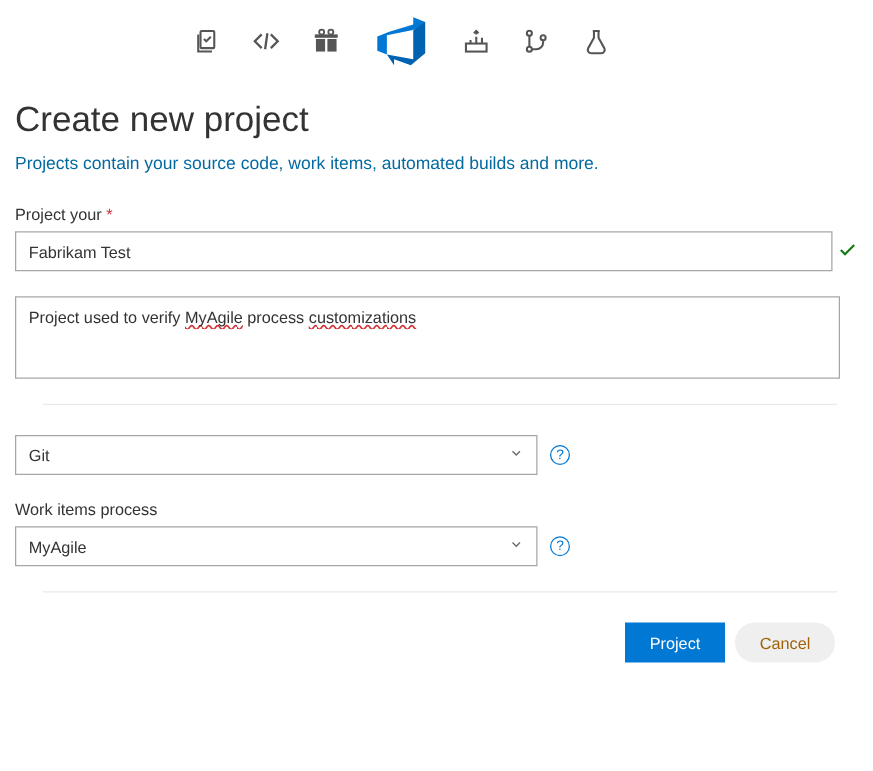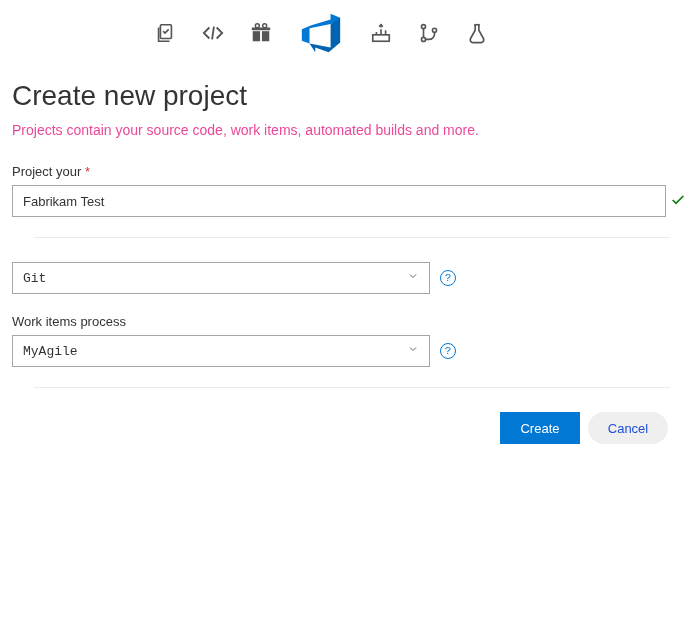--- a/index.html
+++ b/index.html
@@ -28,21 +28,21 @@
     .icon-row .ic svg { width: 22px; height: 22px; }
     .icon-row .ic.big svg { width: 46px; height: 46px; }
     h1 {
       font-size: 28px;
       font-weight: 400;
       color: #333;
       margin-bottom: 10px;
     }
     .subtitle {
       font-size: 14px;
-      color: #ec4899;
+      color: #0369a1;
       margin-bottom: 26px;
     }
     .field-block { margin-bottom: 20px; }
     .field-label {
       font-size: 13px;
       color: #333;
       margin-bottom: 6px;
       display: block;
     }
     .req { color: #d13438; }
@@ -82,21 +82,20 @@
     .divider {
       border: none;
       border-top: 1px solid #eaeaea;
       margin: 14px 0 24px 22px;
       width: 636px;
     }
     .select-row {
       display: flex;
       align-items: center;
       gap: 10px;
-      font-family: Liberation Mono, monospace;
     }
     .select-box {
       position: relative;
       width: 418px;
       height: 32px;
       border: 1px solid #a6a6a6;
       background: #fff;
       padding: 0 30px 0 10px;
       display: flex;
       align-items: center;
@@ -133,21 +132,21 @@
     .btn {
       min-width: 80px;
       height: 32px;
       border: none;
       padding: 0 16px;
       font-family: inherit;
       font-size: 13px;
       cursor: pointer;
     }
     .btn-primary { background: #0078d4; color: #fff; }
-    .btn-secondary { background: #efefef; color: #1d4ed8; border-radius: 16px; }
+    .btn-secondary { background: #efefef; color: #a16207; border-radius: 16px; }
   </style>
 </head>
 <body>
 
 <div class="icon-row">
   <span class="ic">
     <svg viewBox="0 0 24 24" fill="none" stroke="currentColor" stroke-width="1.8">
         <rect x="7" y="3" width="12" height="15" rx="1"></rect>
         <path d="M5 6v15h12"></path>
         <path d="M10 10l2 2 4-4"></path>
@@ -212,20 +211,21 @@
     <input type="text" class="text-input" value="Fabrikam Test" style="">
     <span class="check-valid">
       <svg width="16" height="16" viewBox="0 0 24 24" fill="none" stroke="currentColor" stroke-width="2.6">
           <path d="M4 12l5 5L20 6"></path>
         </svg>
     </span>
   </div>
 </div>
 
 <div class="field-block">
+  <div class="textarea-input" contenteditable="true" style=""><span>Project used to verify </span><span class="squiggle">MyAgile</span><span> process </span><span class="squiggle">customizations</span></div>
 </div>
 
 <hr class="divider">
 
 <div class="field-block">
   <div class="select-row">
     <div class="select-box">
       <span>Git</span>
       <span class="chevron">
         <svg viewBox="0 0 24 24" fill="none" stroke="currentColor" stroke-width="2">
@@ -248,15 +248,15 @@
           </svg>
       </span>
     </div>
     <span class="help-icon">?</span>
   </div>
 </div>
 
 <hr class="divider">
 
 <div class="button-row">
-  <button class="btn btn-primary">Create</button>
+  <button class="btn btn-primary">Project</button>
   <button class="btn btn-secondary">Cancel</button>
 </div>
 
 </body></html>

